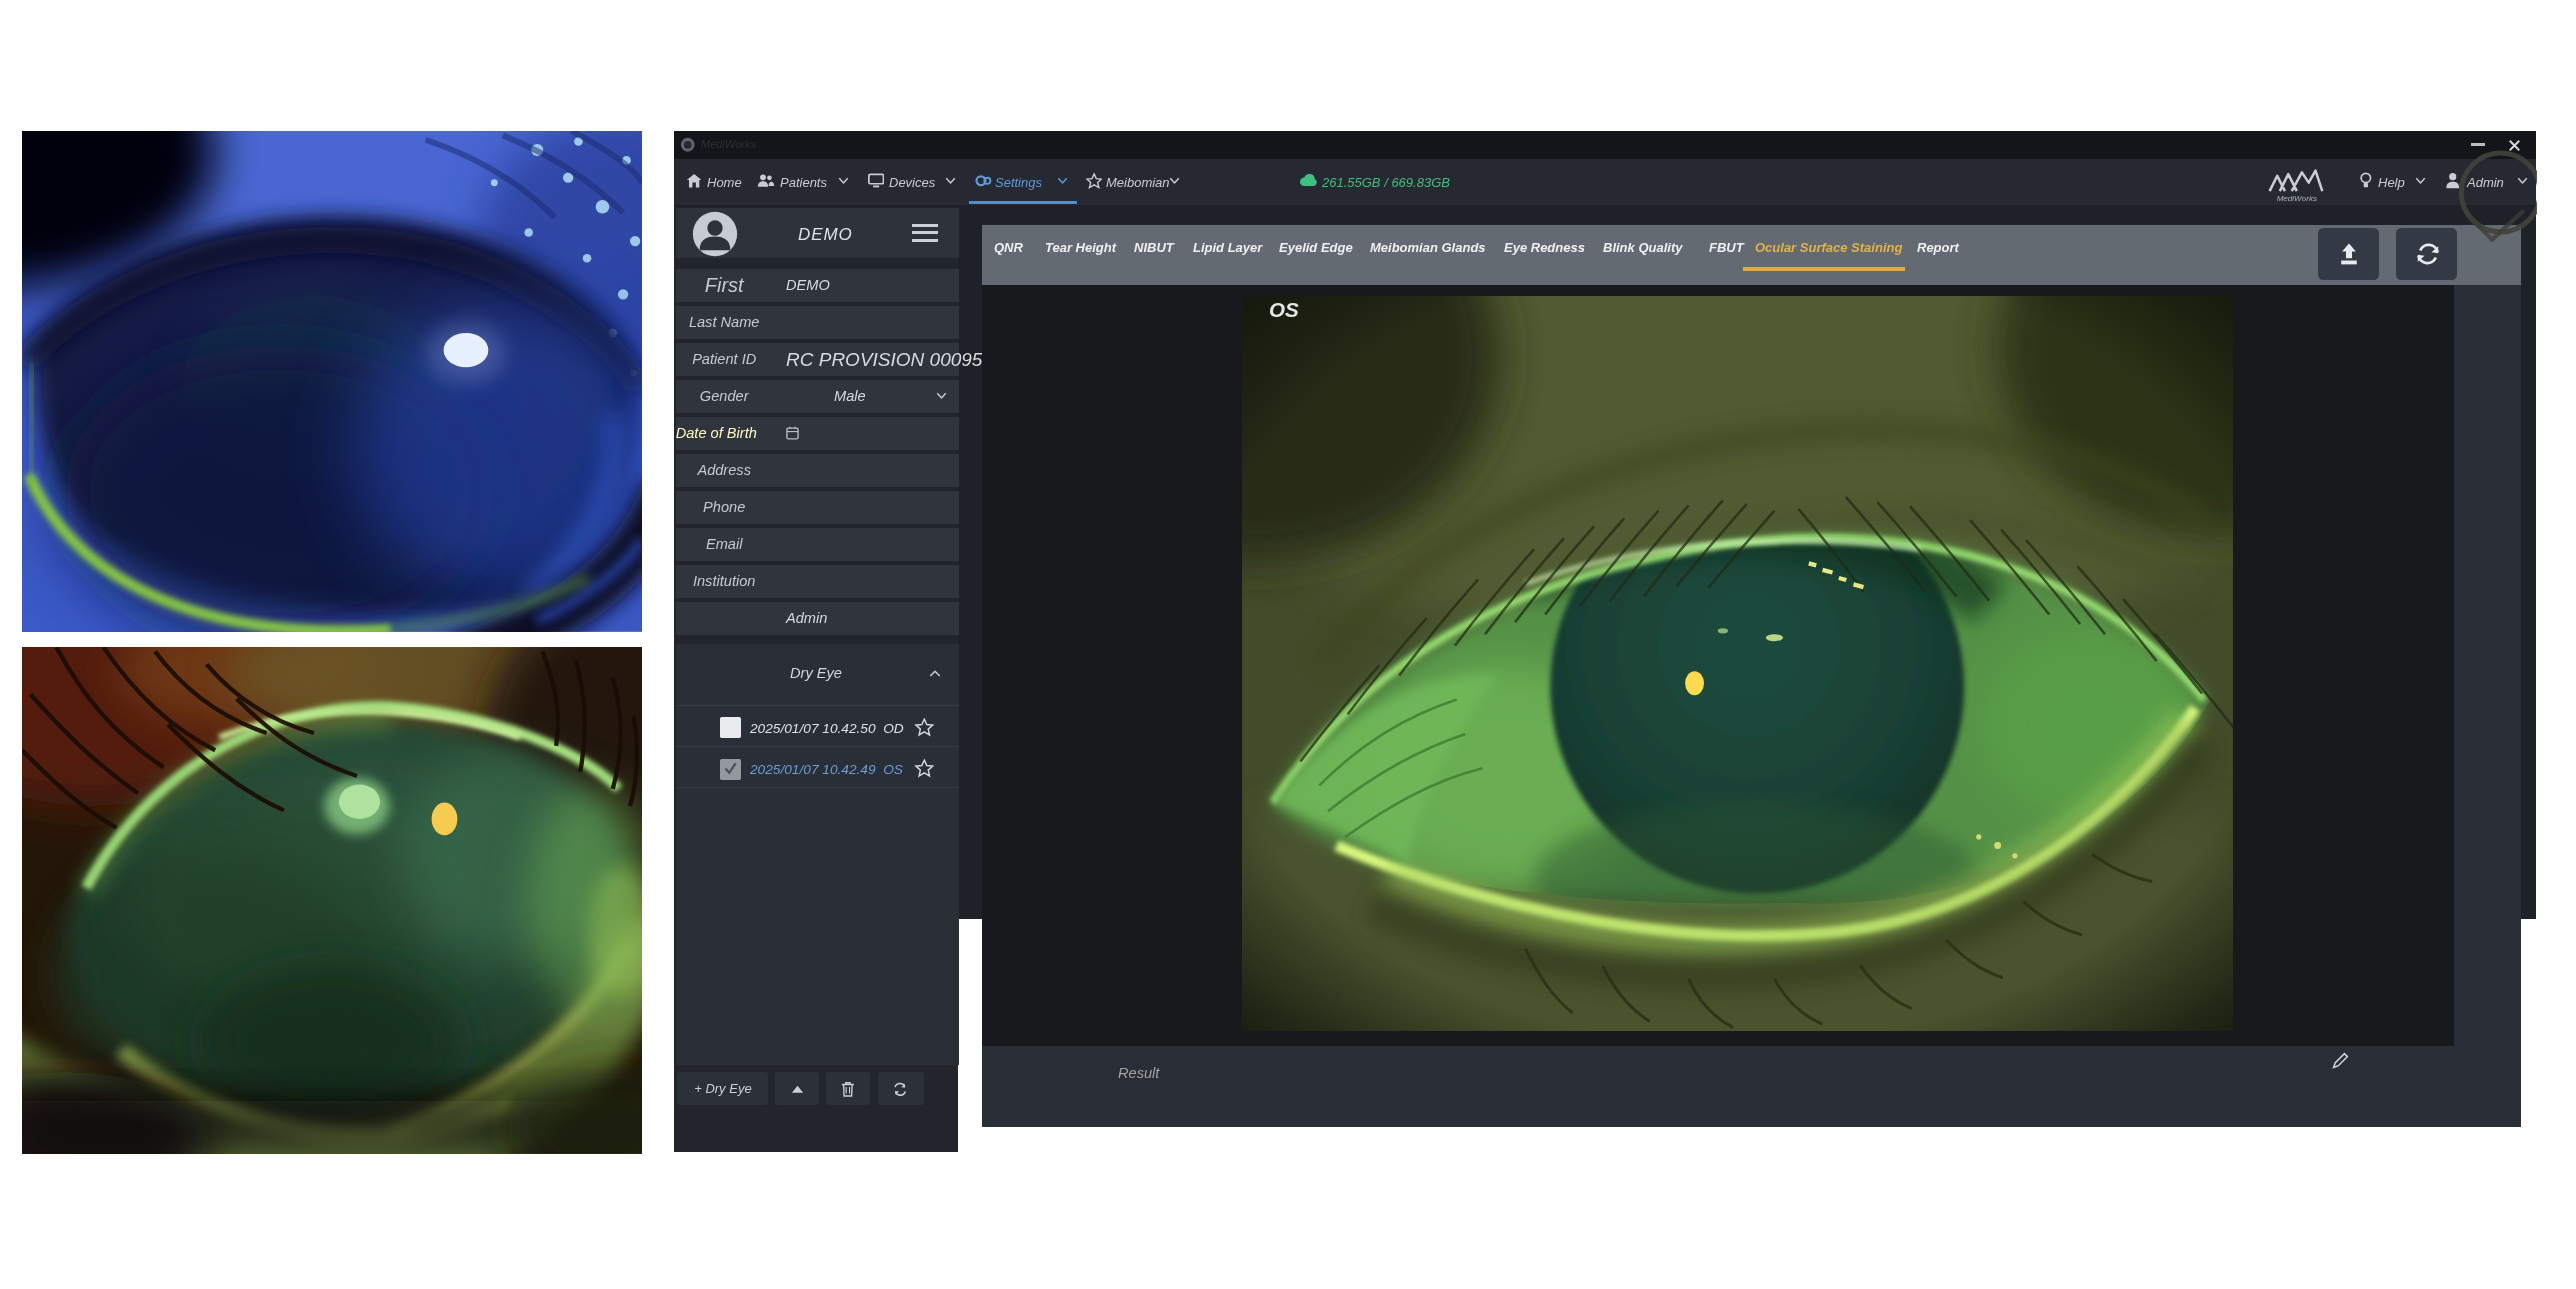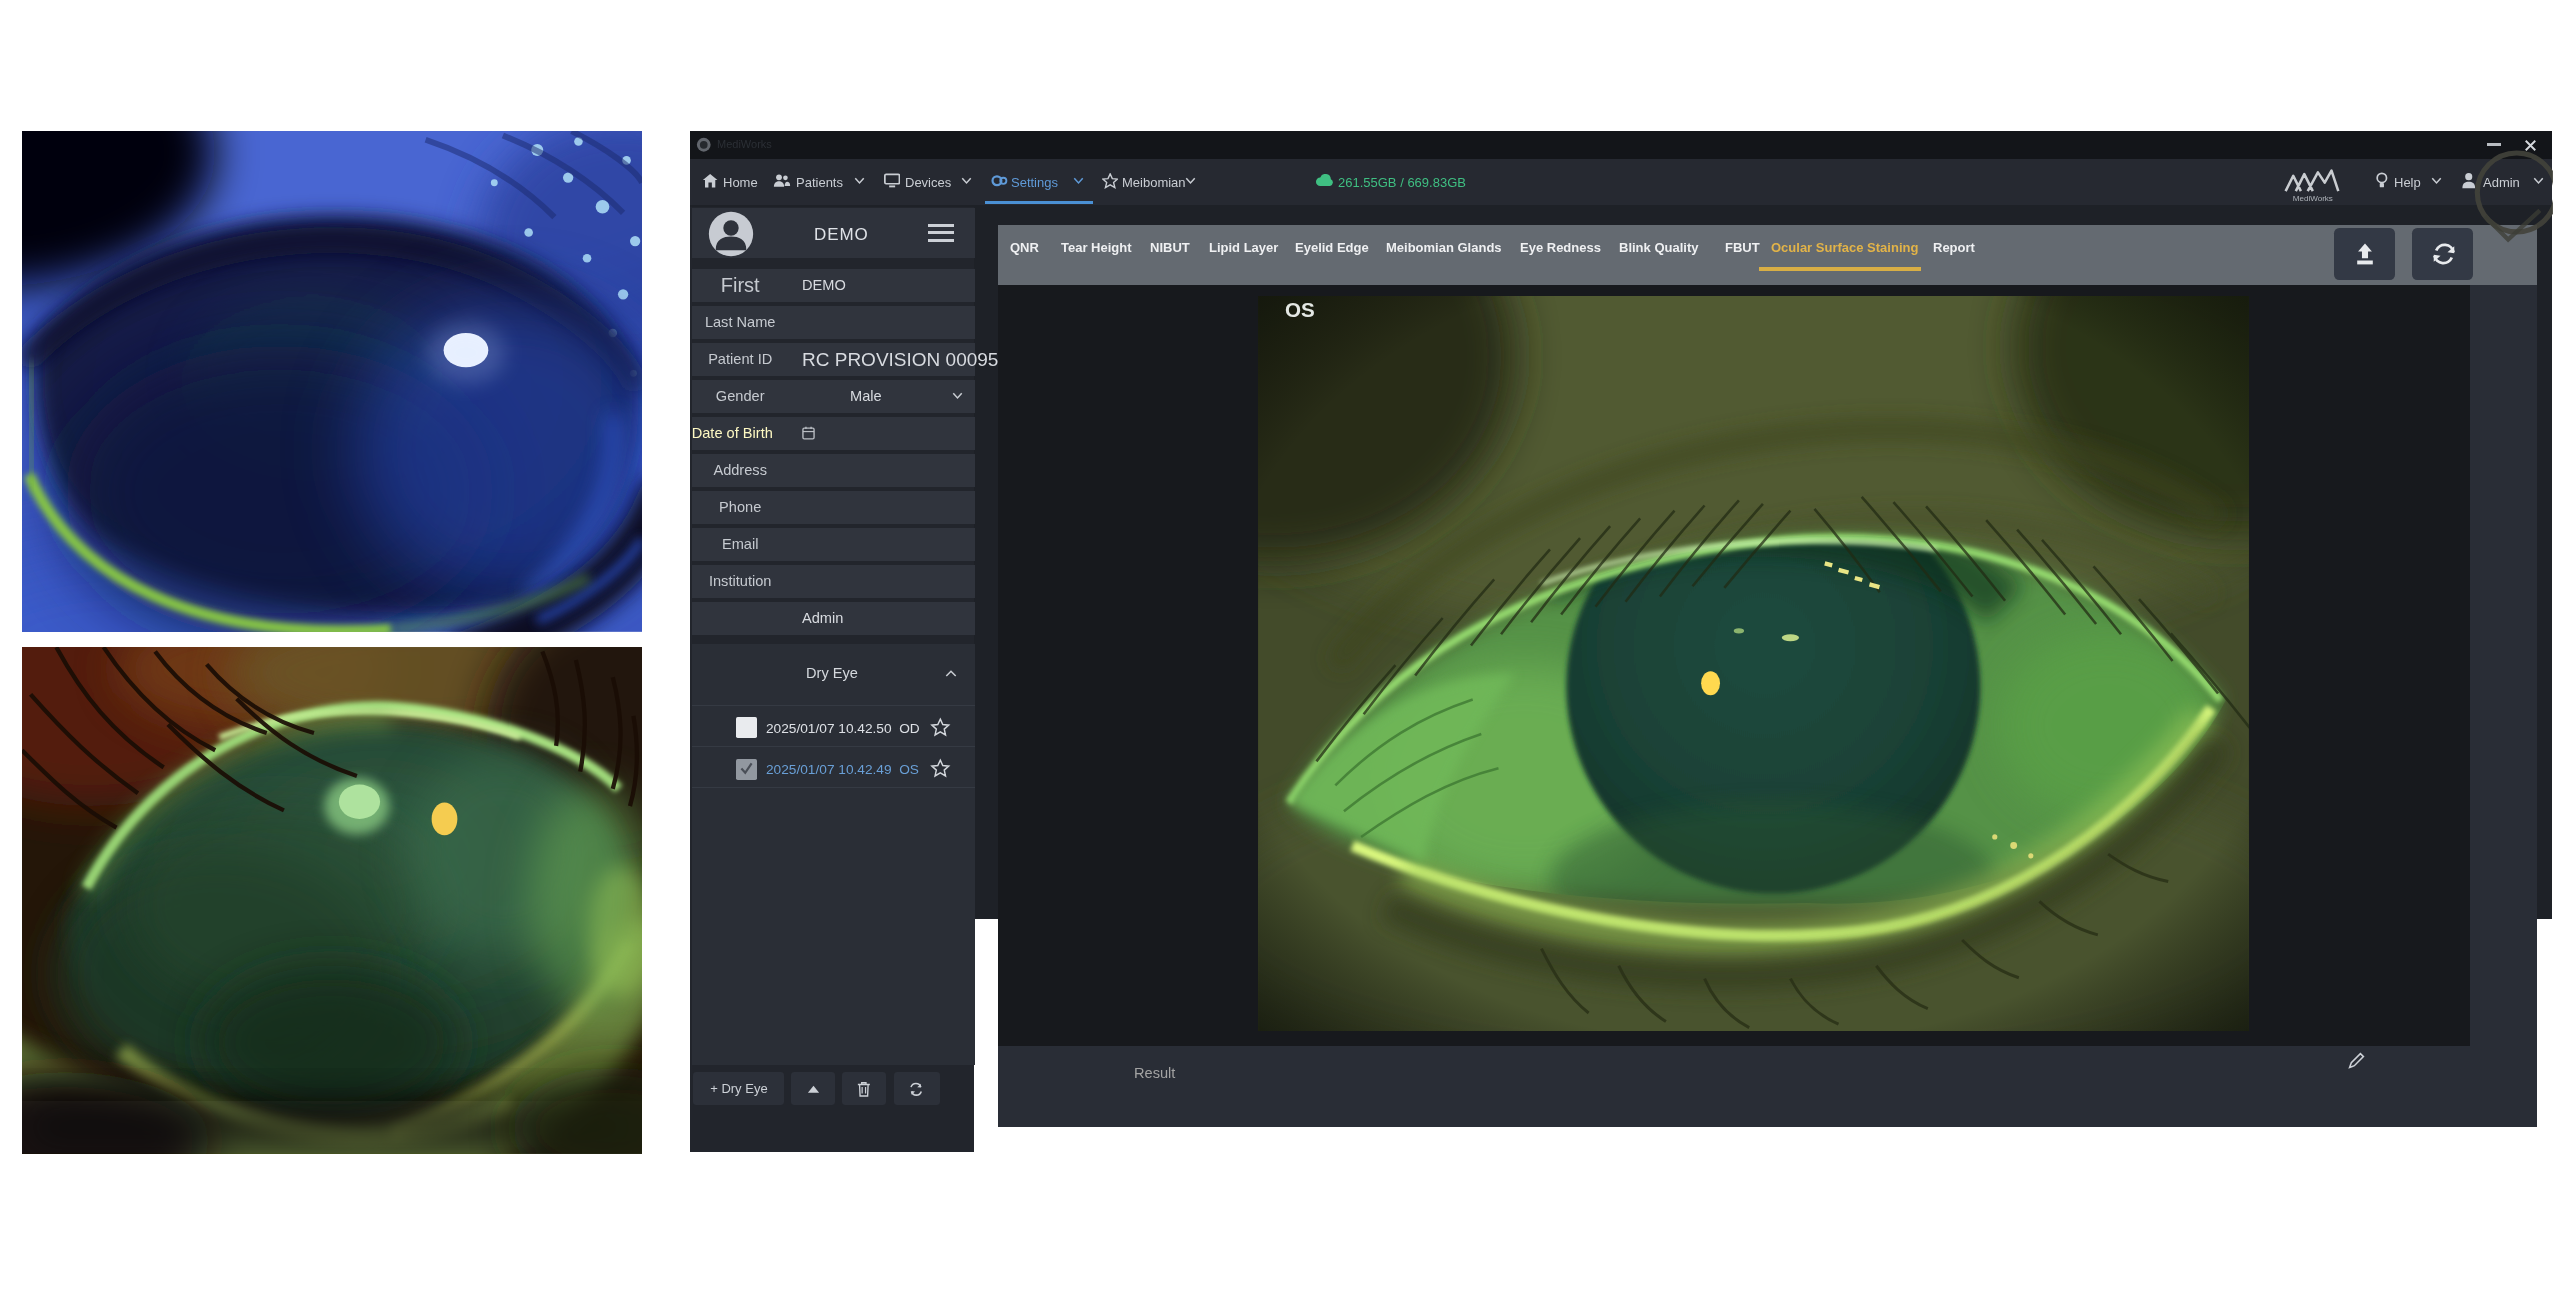--- a/index.html
+++ b/index.html
@@ -1,18 +1,18 @@
 <!DOCTYPE html>
 <html style="font-size:13.7px"><head>
 <meta charset="utf-8">
 <style>
   html,body{margin:0;padding:0;background:#ffffff;width:2576px;height:1290px;overflow:hidden;
     font-family:"Liberation Sans", sans-serif;}
   .abs{position:absolute;}
-  #win{position:absolute;left:690px;top:131px;width:1862px;height:788px;background:#1e2127;}
+  #win{position:absolute;left:674px;top:131px;width:1862px;height:788px;background:#1e2127;font-style:italic;}
   .navtxt{font-size:13px;color:#c9cdd3;}
 </style>
 </head>
 <body>
 
 <svg class="abs" style="left:21.5px;top:131px" width="620" height="501" viewBox="0 0 722 583">
   <defs>
     <radialGradient id="p1cor" cx="46%" cy="42%" r="70%">
       <stop offset="0%" stop-color="#19244e"></stop>
       <stop offset="55%" stop-color="#131c45"></stop>

